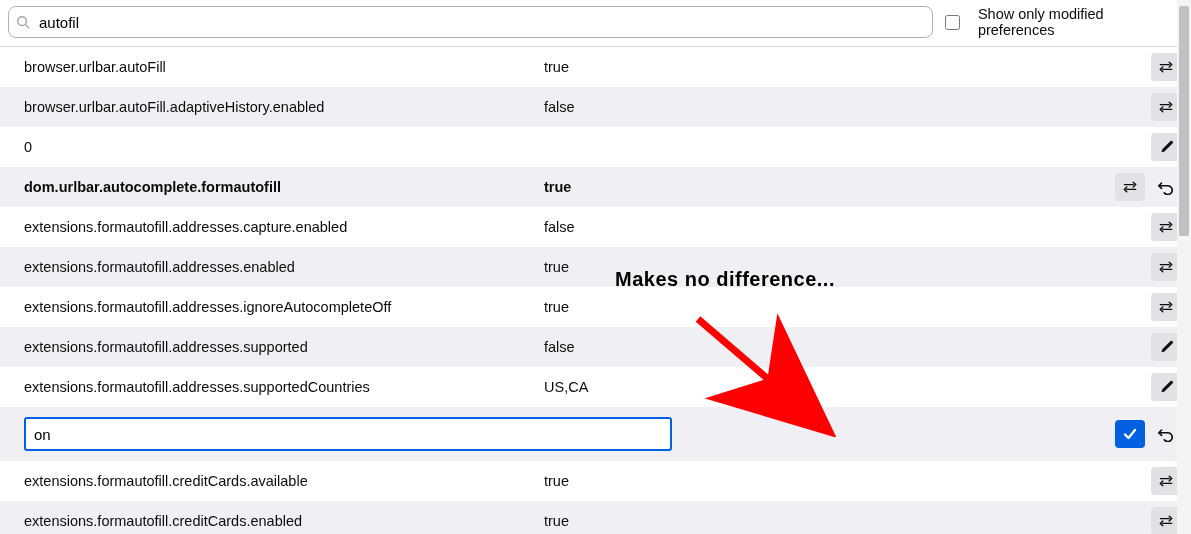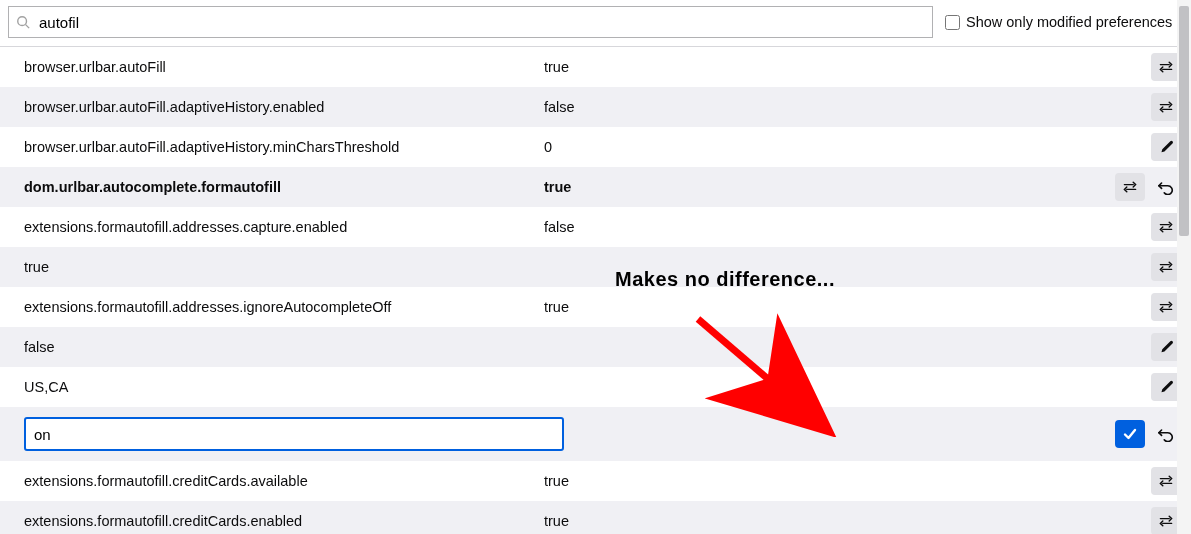--- a/index.html
+++ b/index.html
@@ -20,39 +20,39 @@
     gap: 12px;
   }
   .search-wrap {
     flex: 0 0 925px;
     position: relative;
   }
   .search-input {
     width: 100%;
     height: 32px;
     border: 1px solid #b1b1b3;
-    border-radius: 0;
+    border-radius: 8px;
     padding: 4px 8px 4px 30px;
     font-size: 15px;
     outline: none;
     background: #fff;
   }
   .search-icon {
     position: absolute;
     left: 8px;
     top: 50%;
     transform: translateY(-50%);
     width: 14px;
     height: 14px;
     opacity: .55;
   }
   .chk-wrap {
     display: flex;
     align-items: center;
-    gap: 6px;
+    gap: 18px;
     font-size: 14.5px;
   }
   .chk { width: 15px; height: 15px; }
   .prefs {
     border-top: 1px solid #d7d7db;
   }
   .row {
     display: flex;
     align-items: center;
     min-height: 40px;
@@ -86,21 +86,21 @@
     background: #e2e2e6;
     display: inline-flex;
     align-items: center;
     justify-content: center;
     cursor: pointer;
     color: #0c0c0d;
   }
   .btn.plain { background: transparent; }
   .btn.blue { background: #0060df; color: #fff; }
   .edit-input {
-    width: 540px;
+    width: 648px;
     height: 34px;
     border: 2px solid #0060df;
     border-radius: 3px;
     padding: 4px 8px;
     font-size: 15px;
     outline: none;
   }
   .scrollbar {
     position: absolute;
     right: 0; top: 0;
@@ -181,21 +181,20 @@
               <path d="M3 4 L14 4"></path>
               <path d="M6 10 L17 10"></path>
               <polyline points="14,1 17,4 14,7"></polyline>
               <polyline points="6,7 3,10 6,13"></polyline>
             </svg>
           </span>
         </button>
       </div>
     </div>
     <div class="row">
-      <div class="pref-name">browser.urlbar.autoFill.adaptiveHistory.minCharsThreshold</div>
       <div class="pref-value">0</div>
       <div class="actions">
         <button class="btn">
           <span>
             <svg width="15" height="15" viewBox="0 0 16 16" fill="currentColor">
               <path d="M12.1 1.3a1.6 1.6 0 0 1 2.3 2.3L5.8 12.2l-3.2.9.9-3.2 8.6-8.6z"></path>
             </svg>
           </span>
         </button>
       </div>
@@ -234,20 +233,21 @@
               <path d="M3 4 L14 4"></path>
               <path d="M6 10 L17 10"></path>
               <polyline points="14,1 17,4 14,7"></polyline>
               <polyline points="6,7 3,10 6,13"></polyline>
             </svg>
           </span>
         </button>
       </div>
     </div>
     <div class="row alt">
+      <div class="pref-name">extensions.formautofill.addresses.enabled</div>
       <div class="pref-value">true</div>
       <div class="actions">
         <button class="btn">
           <span>
             <svg width="16" height="14" viewBox="0 0 20 14" fill="none" stroke="currentColor" stroke-width="1.8" stroke-linecap="round">
               <path d="M3 4 L14 4"></path>
               <path d="M6 10 L17 10"></path>
               <polyline points="14,1 17,4 14,7"></polyline>
               <polyline points="6,7 3,10 6,13"></polyline>
             </svg>
@@ -265,32 +265,34 @@
               <path d="M3 4 L14 4"></path>
               <path d="M6 10 L17 10"></path>
               <polyline points="14,1 17,4 14,7"></polyline>
               <polyline points="6,7 3,10 6,13"></polyline>
             </svg>
           </span>
         </button>
       </div>
     </div>
     <div class="row alt">
+      <div class="pref-name">extensions.formautofill.addresses.supported</div>
       <div class="pref-value">false</div>
       <div class="actions">
         <button class="btn">
           <span>
             <svg width="15" height="15" viewBox="0 0 16 16" fill="currentColor">
               <path d="M12.1 1.3a1.6 1.6 0 0 1 2.3 2.3L5.8 12.2l-3.2.9.9-3.2 8.6-8.6z"></path>
             </svg>
           </span>
         </button>
       </div>
     </div>
     <div class="row">
+      <div class="pref-name">extensions.formautofill.addresses.supportedCountries</div>
       <div class="pref-value">US,CA</div>
       <div class="actions">
         <button class="btn">
           <span>
             <svg width="15" height="15" viewBox="0 0 16 16" fill="currentColor">
               <path d="M12.1 1.3a1.6 1.6 0 0 1 2.3 2.3L5.8 12.2l-3.2.9.9-3.2 8.6-8.6z"></path>
             </svg>
           </span>
         </button>
       </div>

